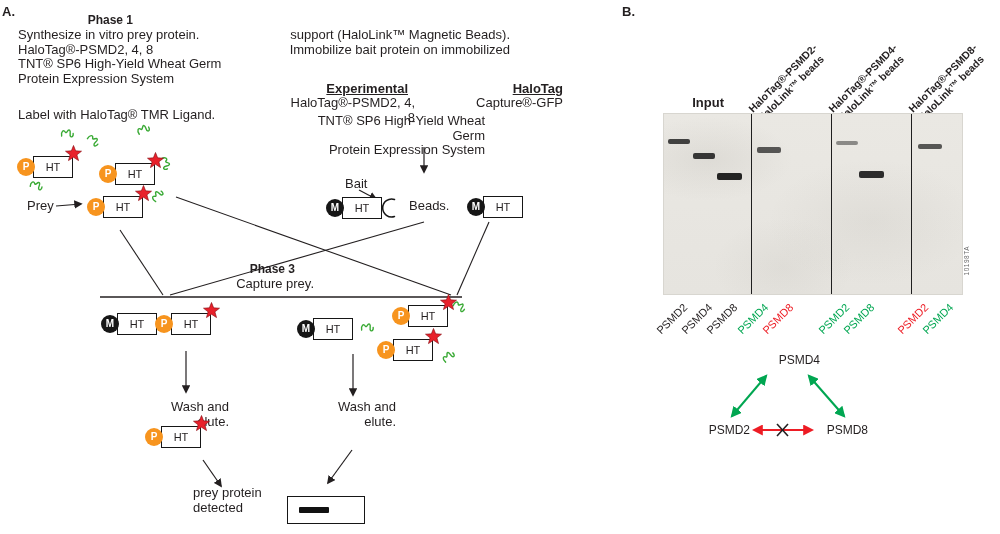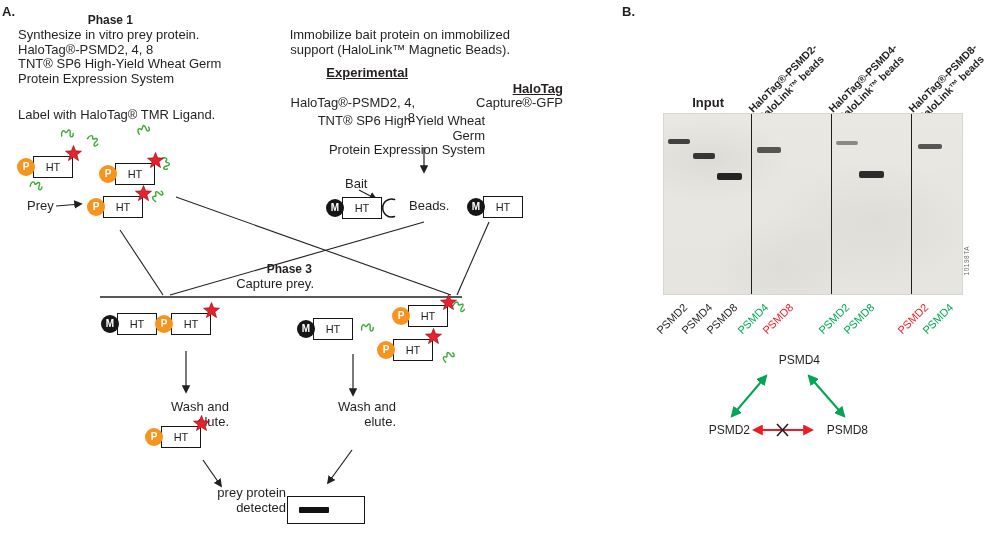--- a/index.html
+++ b/index.html
@@ -139,24 +139,24 @@
     <svg class="squig abs" style="left:29px;top:178px;transform:rotate(15deg)" viewBox="0 0 18 18">
         <use href="#sym-squiggle"></use>
       </svg>
     <svg class="squig abs" style="left:150px;top:188px;transform:rotate(-50deg)" viewBox="0 0 18 18">
         <use href="#sym-squiggle"></use>
       </svg>
 
     <div class="abs txt" style="left:27px;top:199px">Prey</div>
 
     <div class="abs txt center" style="left:270px;top:28px;width:240px">
+      <div>support (HaloLink™ Magnetic Beads).</div>
       <div>Immobilize bait protein on immobilized</div>
-      <div>support (HaloLink™ Magnetic Beads).</div>
-    </div>
-    <div class="abs txt bold underline center" style="left:288px;top:66px;width:120px">Experimental</div>
+    </div>
+    <div class="abs txt bold underline center" style="left:288px;top:82px;width:120px">Experimental</div>
     <div class="abs txt center" style="left:280px;top:96px;width:135px">HaloTag®-PSMD2, 4, 8</div>
     <div class="abs txt bold underline center" style="left:453px;top:82px;width:110px">HaloTag</div>
     <div class="abs txt center" style="left:453px;top:96px;width:110px">Capture®-GFP</div>
     <div class="abs txt center" style="left:295px;top:114px;width:190px">
       <div>TNT® SP6 High-Yield Wheat Germ</div>
       <div>Protein Expression System</div>
     </div>
 
     <div class="abs txt" style="left:345px;top:177px">Bait</div>
 
@@ -166,21 +166,21 @@
       <svg class="cup" viewBox="0 0 20 24">
         <path d="M15,2.5 A10,10 0 1 0 15,21.5" fill="#fff" stroke="#161616" stroke-width="1.7" stroke-linecap="round"></path>
       </svg>
     </div>
     <div class="abs txt" style="left:409px;top:199px">Beads.</div>
     <div class="mol abs" style="left:467px;top:196px">
       <span class="circ mc">M</span>
       <span class="htbox">HT</span>
     </div>
 
-    <div class="abs txt bold fs12 center" style="left:236px;top:262px;width:76px">Phase 3</div>
+    <div class="abs txt bold fs12 center" style="left:219px;top:262px;width:76px">Phase 3</div>
     <div class="abs txt center" style="left:218px;top:277px;width:96px">Capture prey.</div>
 
     <div class="mol abs" style="left:101px;top:313px">
       <span class="circ mc">M</span>
       <span class="htbox">HT</span>
       <span class="circ pc">P</span>
       <span class="htbox">HT</span>
       <svg class="star" viewBox="0 0 20 20">
           <use href="#sym-star"></use>
         </svg>
@@ -219,21 +219,21 @@
     <div class="abs txt center" style="left:310px;top:400px;width:86px">Wash and elute.</div>
 
     <div class="mol abs" style="left:145px;top:426px">
       <span class="circ pc">P</span>
       <span class="htbox">HT</span>
       <svg class="star" viewBox="0 0 20 20">
           <use href="#sym-star"></use>
         </svg>
     </div>
 
-    <div class="abs txt" style="left:202px;top:486px;width:84px;text-align:right">
+    <div class="abs txt" style="left:193px;top:486px;width:84px;text-align:left">
       <div>prey protein</div>
       <div>detected</div>
     </div>
     <div class="detectbox abs" style="left:287px;top:496px">
       <div class="detectband"></div>
     </div>
   </div>
 
   <div class="abs" style="left:0;top:0;right:0;bottom:0">
 

